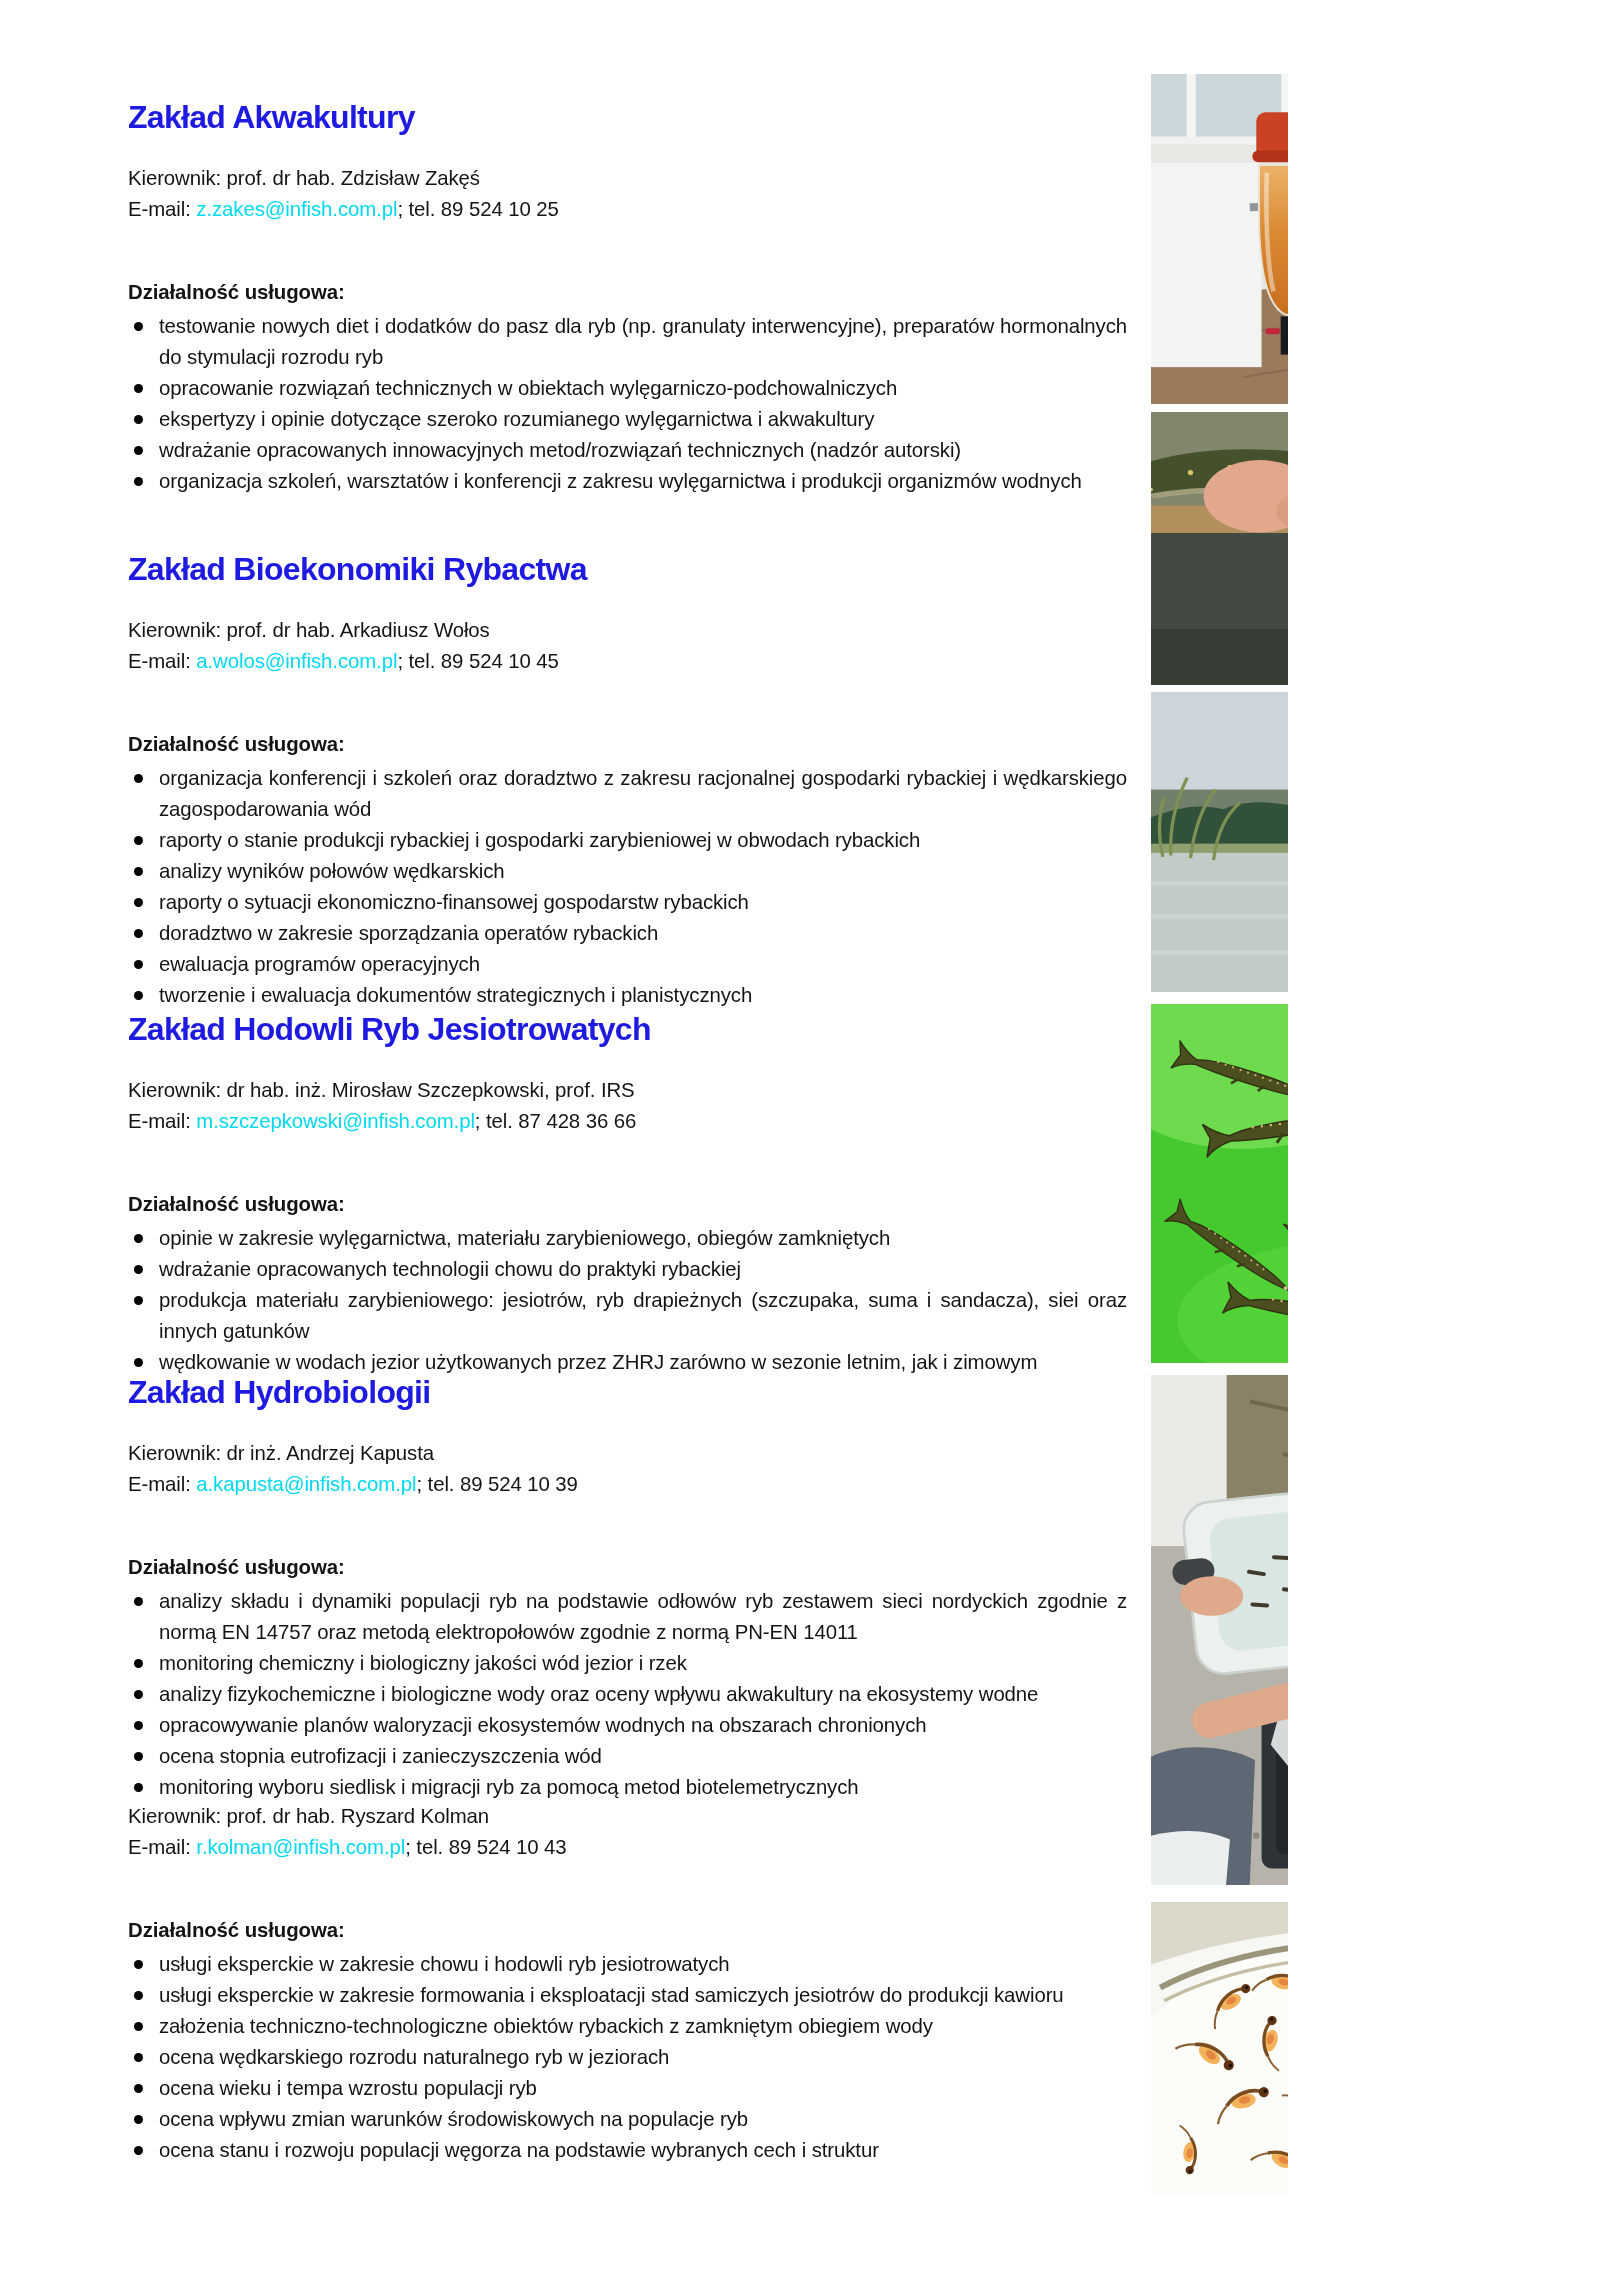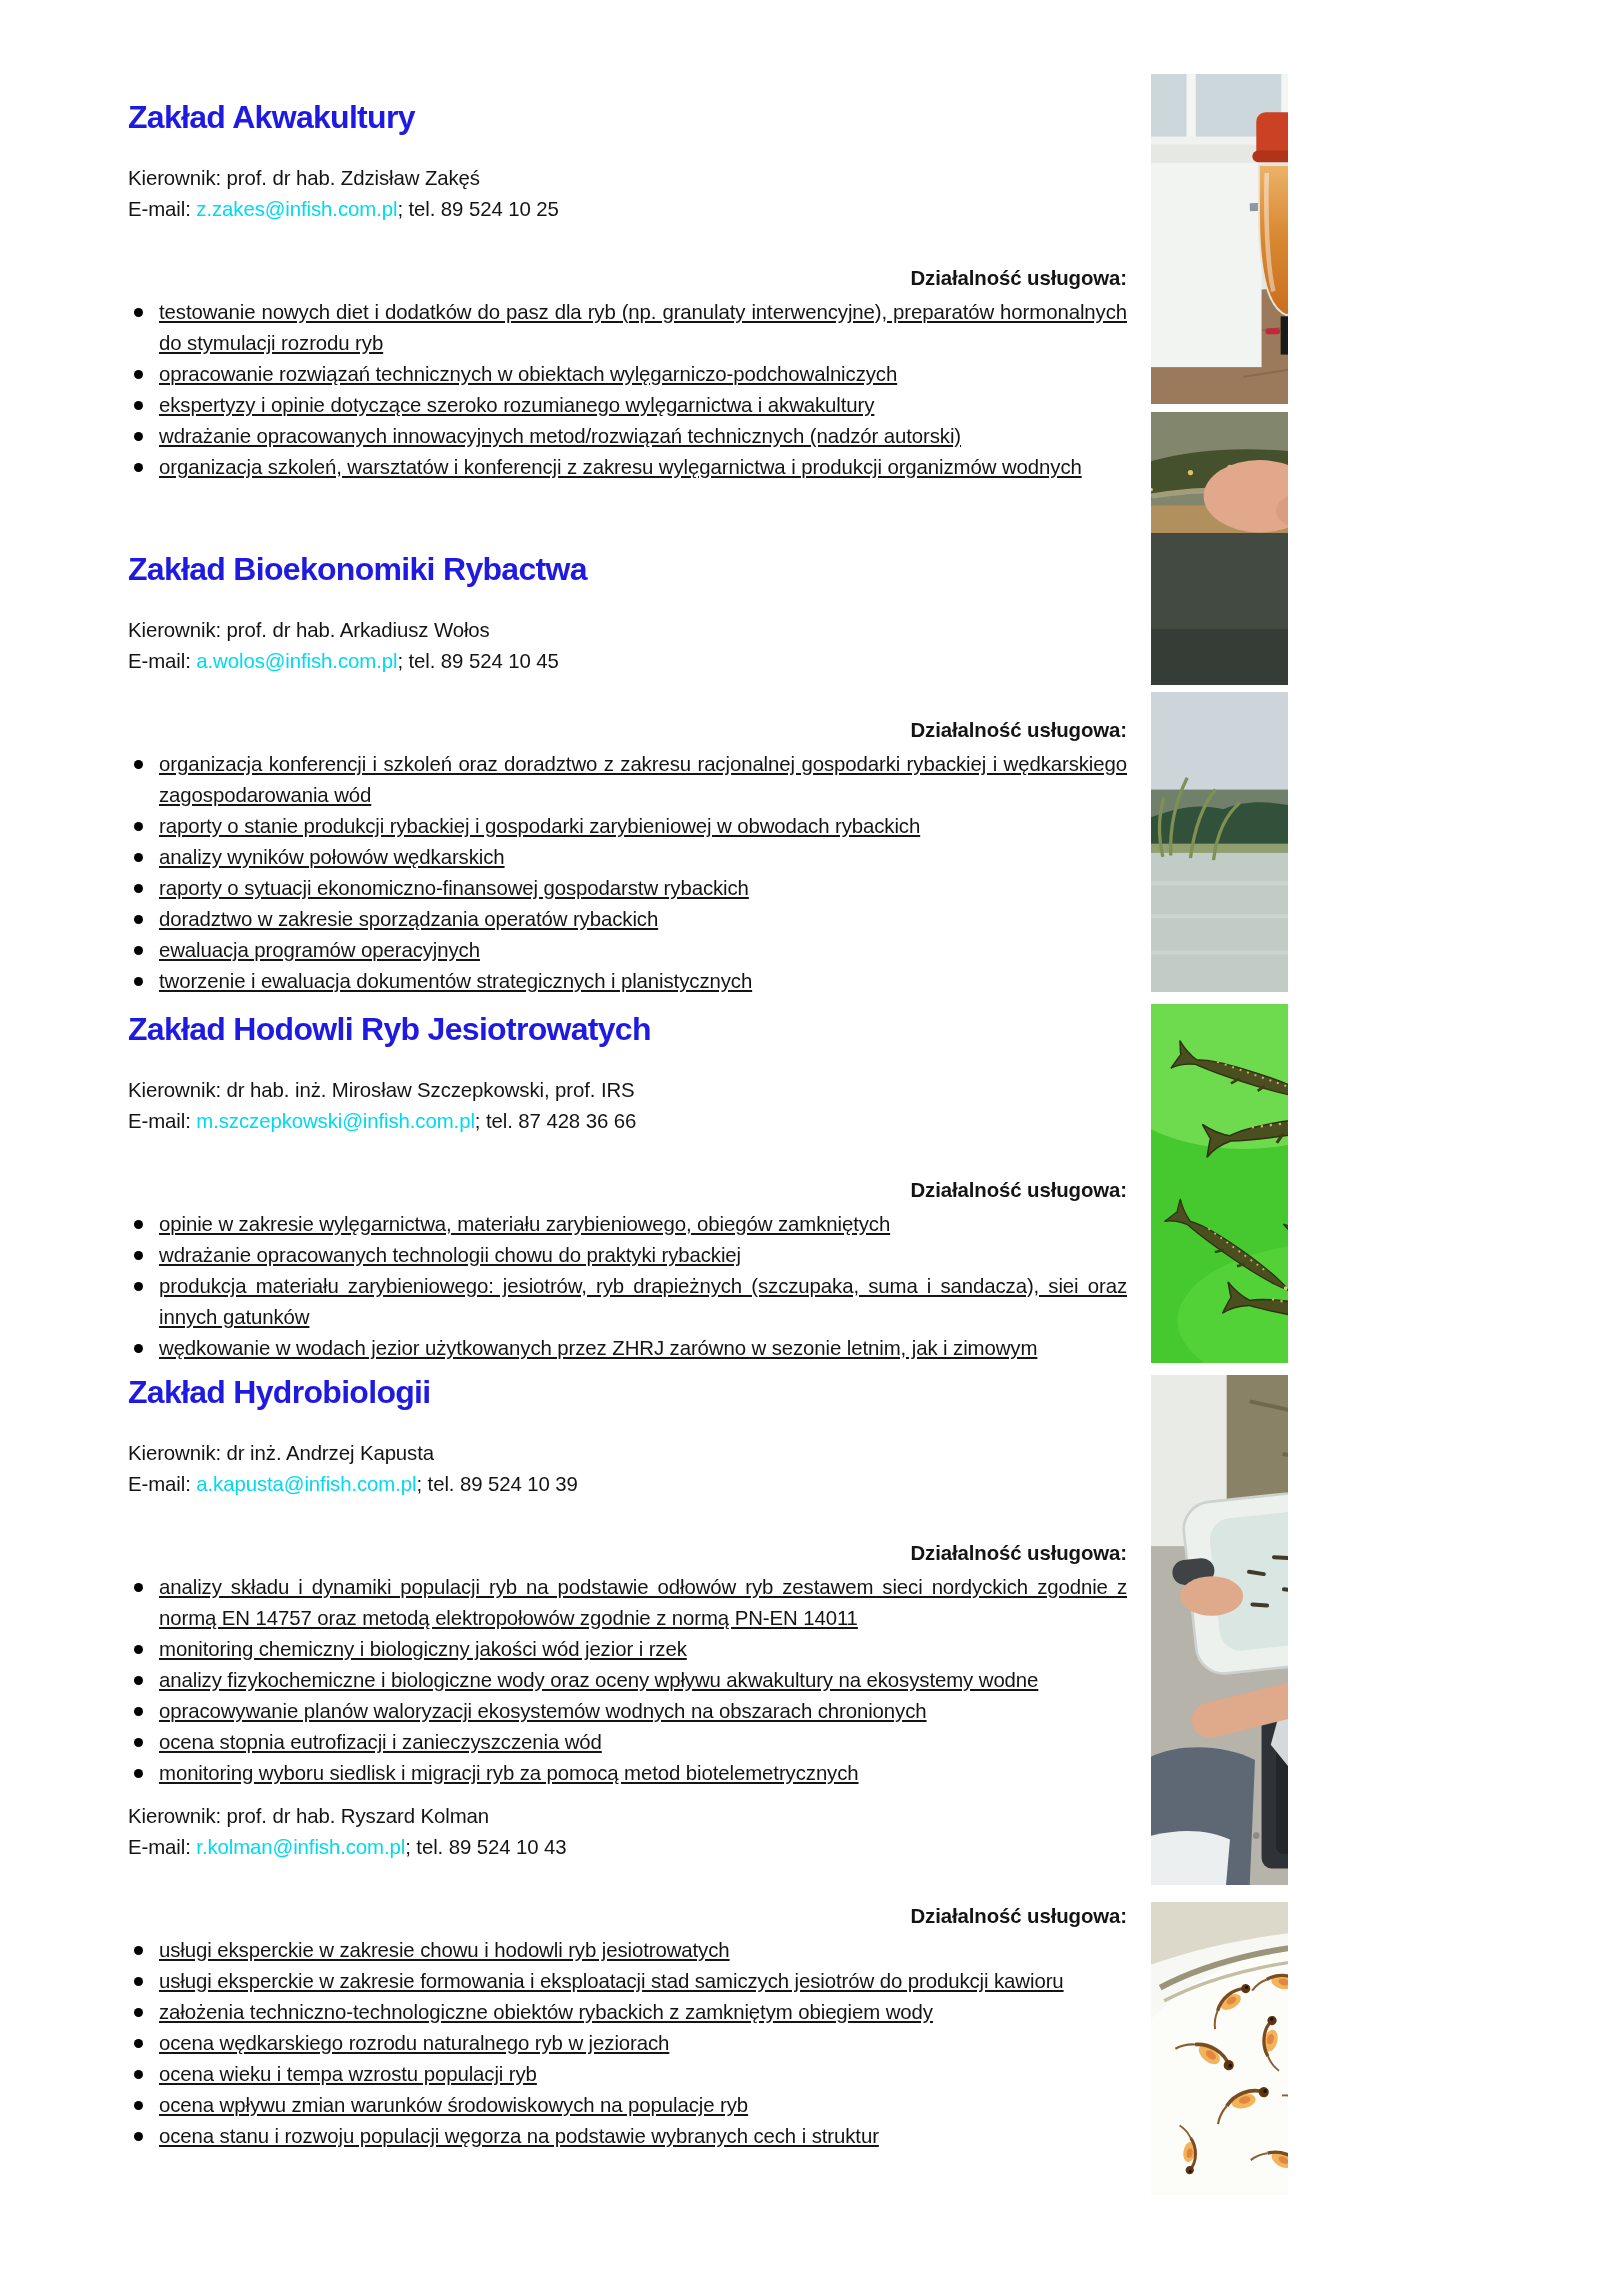--- a/index.html
+++ b/index.html
@@ -9,23 +9,23 @@
     font-family:"Liberation Sans",sans-serif;color:#141414;overflow:hidden;
   }
   .section{position:absolute;left:128px;width:999px;}
   .sec-title{
     margin:0 0 29px 0;font-size:32px;line-height:34px;font-weight:bold;
     color:#1e1ae2;letter-spacing:-0.7px;
   }
   .meta-line{margin:0;font-size:20.4px;line-height:31px;letter-spacing:-0.1px;}
   .email-link{color:#00d9ef;text-decoration:none;margin-top:14px;}
   .services-label{
-    margin:38px 0 0 0;font-size:20.4px;line-height:31px;font-weight:bold;letter-spacing:-0.1px;text-align:right;
-  }
-  ul.services{list-style:none;margin:2.6px 0 0 0;padding:0;text-decoration:underline;}
+    margin:52px 0 0 0;font-size:20.4px;line-height:31px;font-weight:bold;letter-spacing:-0.1px;
+  }
+  ul.services{list-style:none;margin:2.6px 0 0 0;padding:0;}
   ul.services li{
     position:relative;padding-left:31px;font-size:20.4px;line-height:31px;
     text-align:justify;letter-spacing:-0.1px;
   }
   .bullet-dot{
     position:absolute;left:6px;top:11.2px;width:9.2px;height:9.2px;border-radius:50%;
     background:#000;
   }
   .photo{position:absolute;left:1151px;width:437px;overflow:hidden;background:#eee;}
   .photo svg{display:block;width:100%;height:100%;}

